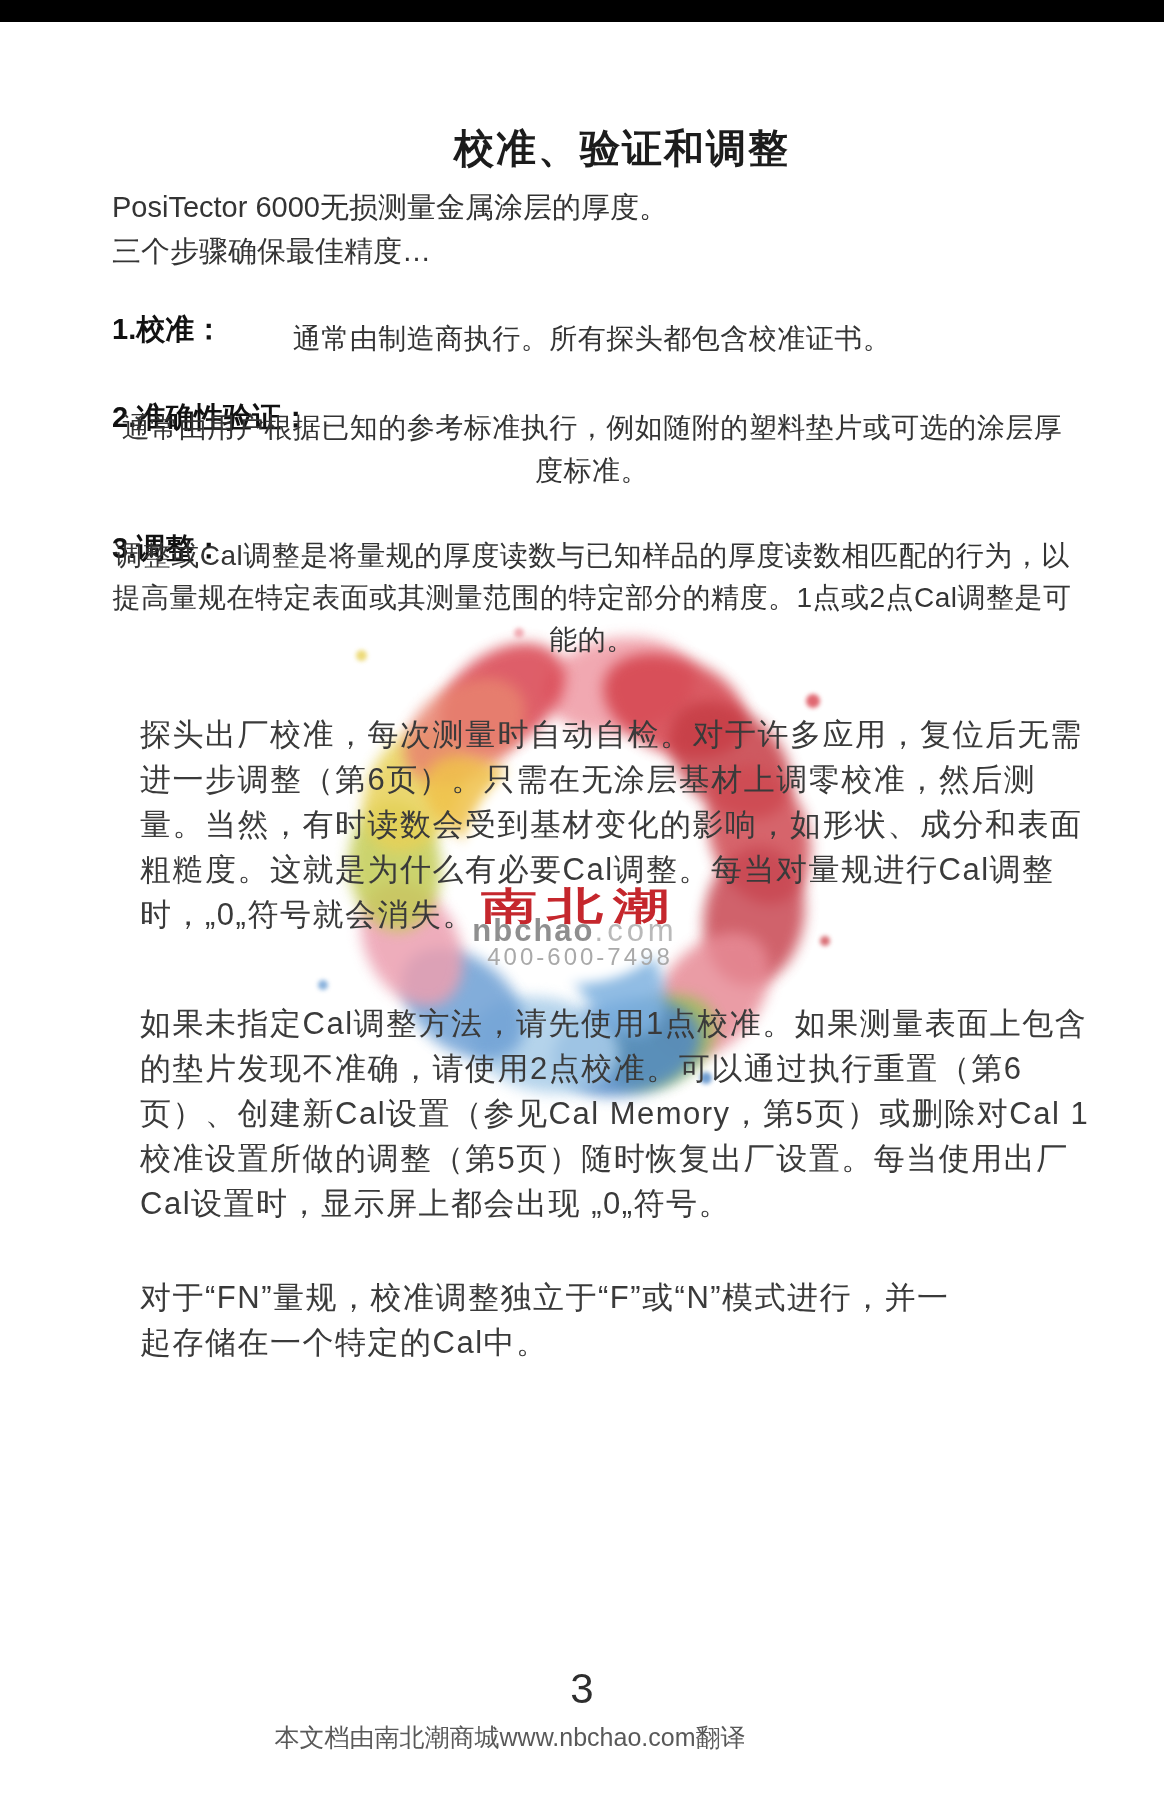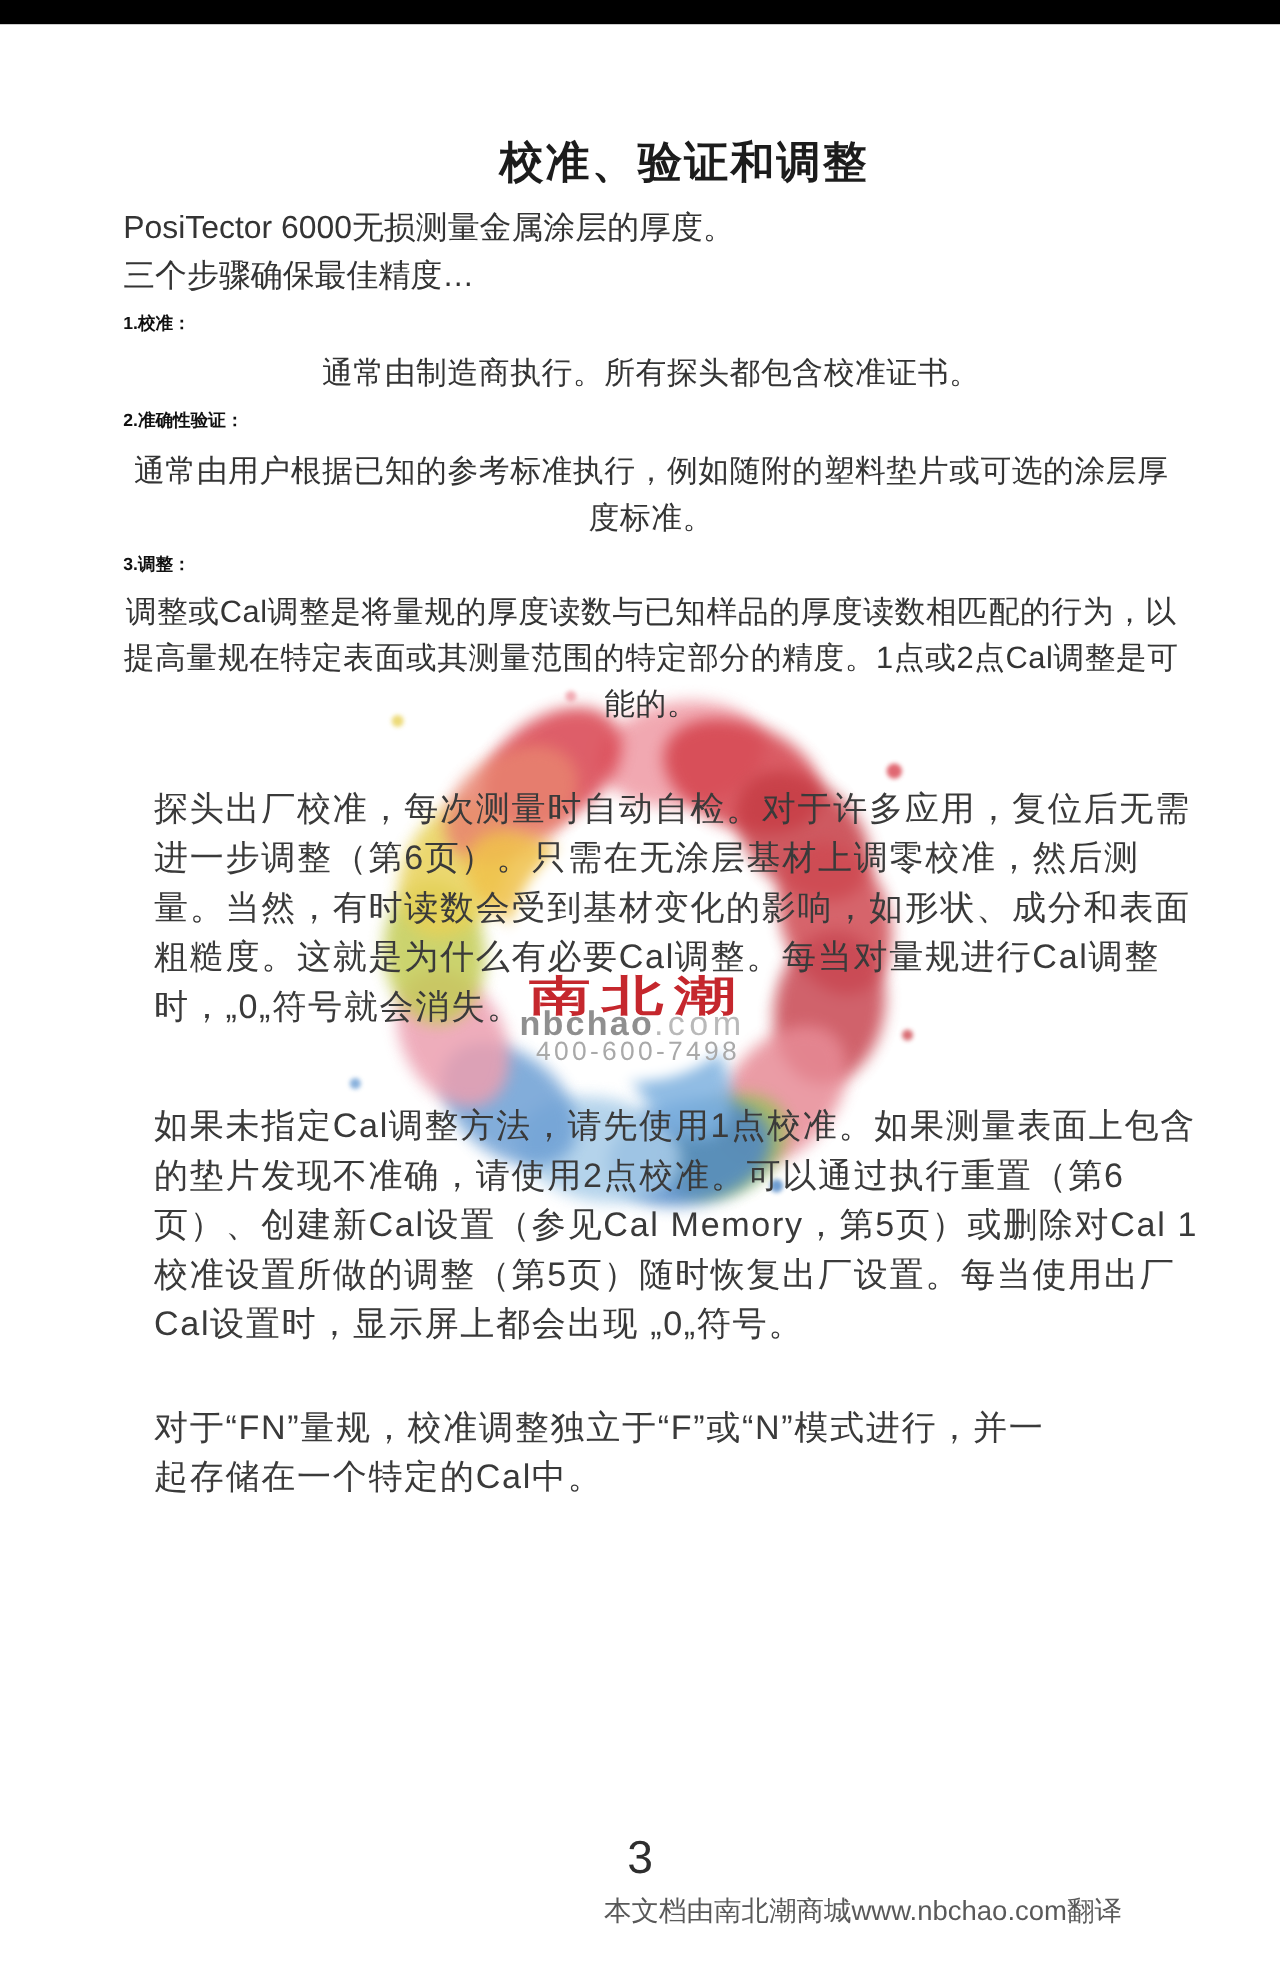--- a/index.html
+++ b/index.html
@@ -11,33 +11,33 @@
   }
   .topbar{position:absolute;left:0;top:0;width:1164px;height:22px;background:#000;}
   .doc-title{
     position:absolute;left:0;top:124px;width:1164px;
     text-align:center;font-size:40px;line-height:48px;font-weight:700;color:#1c1c1c;
     letter-spacing:2px;
     padding-left:40px;
   }
   .txt{position:absolute;left:112px;width:960px;white-space:pre-line;color:#343434;}
   .intro{top:185px;font-size:29px;line-height:44px;}
-  .sec-label{font-size:16px;line-height:44px;font-weight:700;color:#111;}
+  .sec-label{font-size:29px;line-height:44px;font-weight:700;color:#111;margin-top:34px;}
   .sec-body{font-size:28px;line-height:43px;letter-spacing:0.5px;text-align:center;}
   .lbl1{top:273px;} .bod1{top:317px;}
   .lbl2{top:361px;} .bod2{top:406px;}
   .lbl3{top:492px;} .bod3{top:535px;line-height:42px;}
   .para{font-size:31px;line-height:45px;letter-spacing:1.5px;color:#3a3a3a;z-index:3;margin-left:28px;}
   .p2{top:712px;} .p3{top:1001px;} .p4{top:1275px;}
   .page-number{
     position:absolute;left:0;top:1664px;width:1164px;text-align:center;
     font-size:42px;line-height:50px;color:#2e2e2e;
   }
   .footer-note{
-    position:absolute;left:0;top:1722px;width:1020px;text-align:right;
+    position:absolute;left:0;top:1722px;width:1020px;text-align:center;
     font-size:25px;line-height:30px;color:#595959;
   }
   
   .watermark{position:absolute;left:0;top:0;width:1164px;height:1800px;z-index:1;}
   .blob{position:absolute;border-radius:50%;filter:blur(7px);opacity:0.85;}
   .wm-dot{position:absolute;border-radius:50%;filter:blur(2px);opacity:0.8;}
   .wm-hole{
     position:absolute;left:462px;top:747px;width:236px;height:236px;border-radius:50%;
     background:#ffffff;filter:blur(6px);
   }

